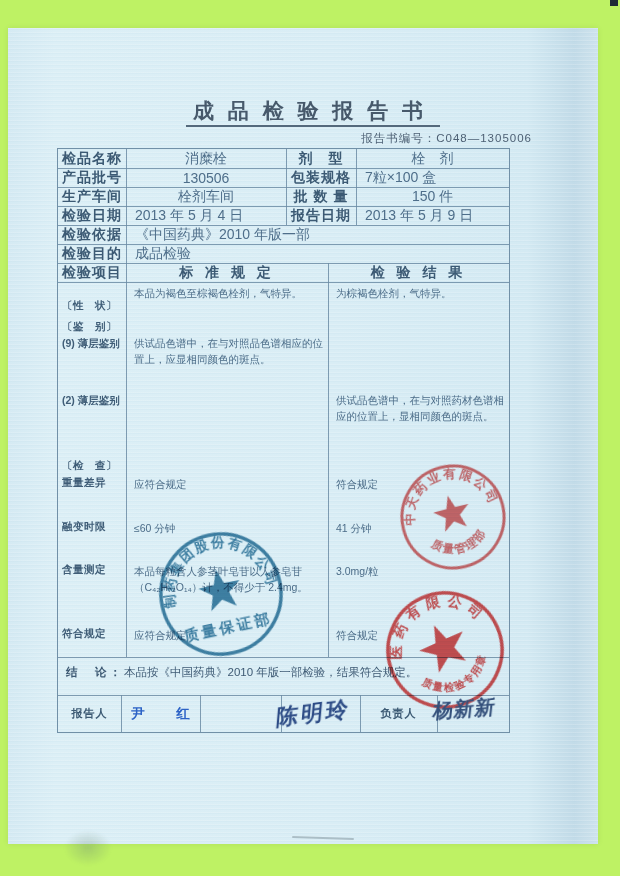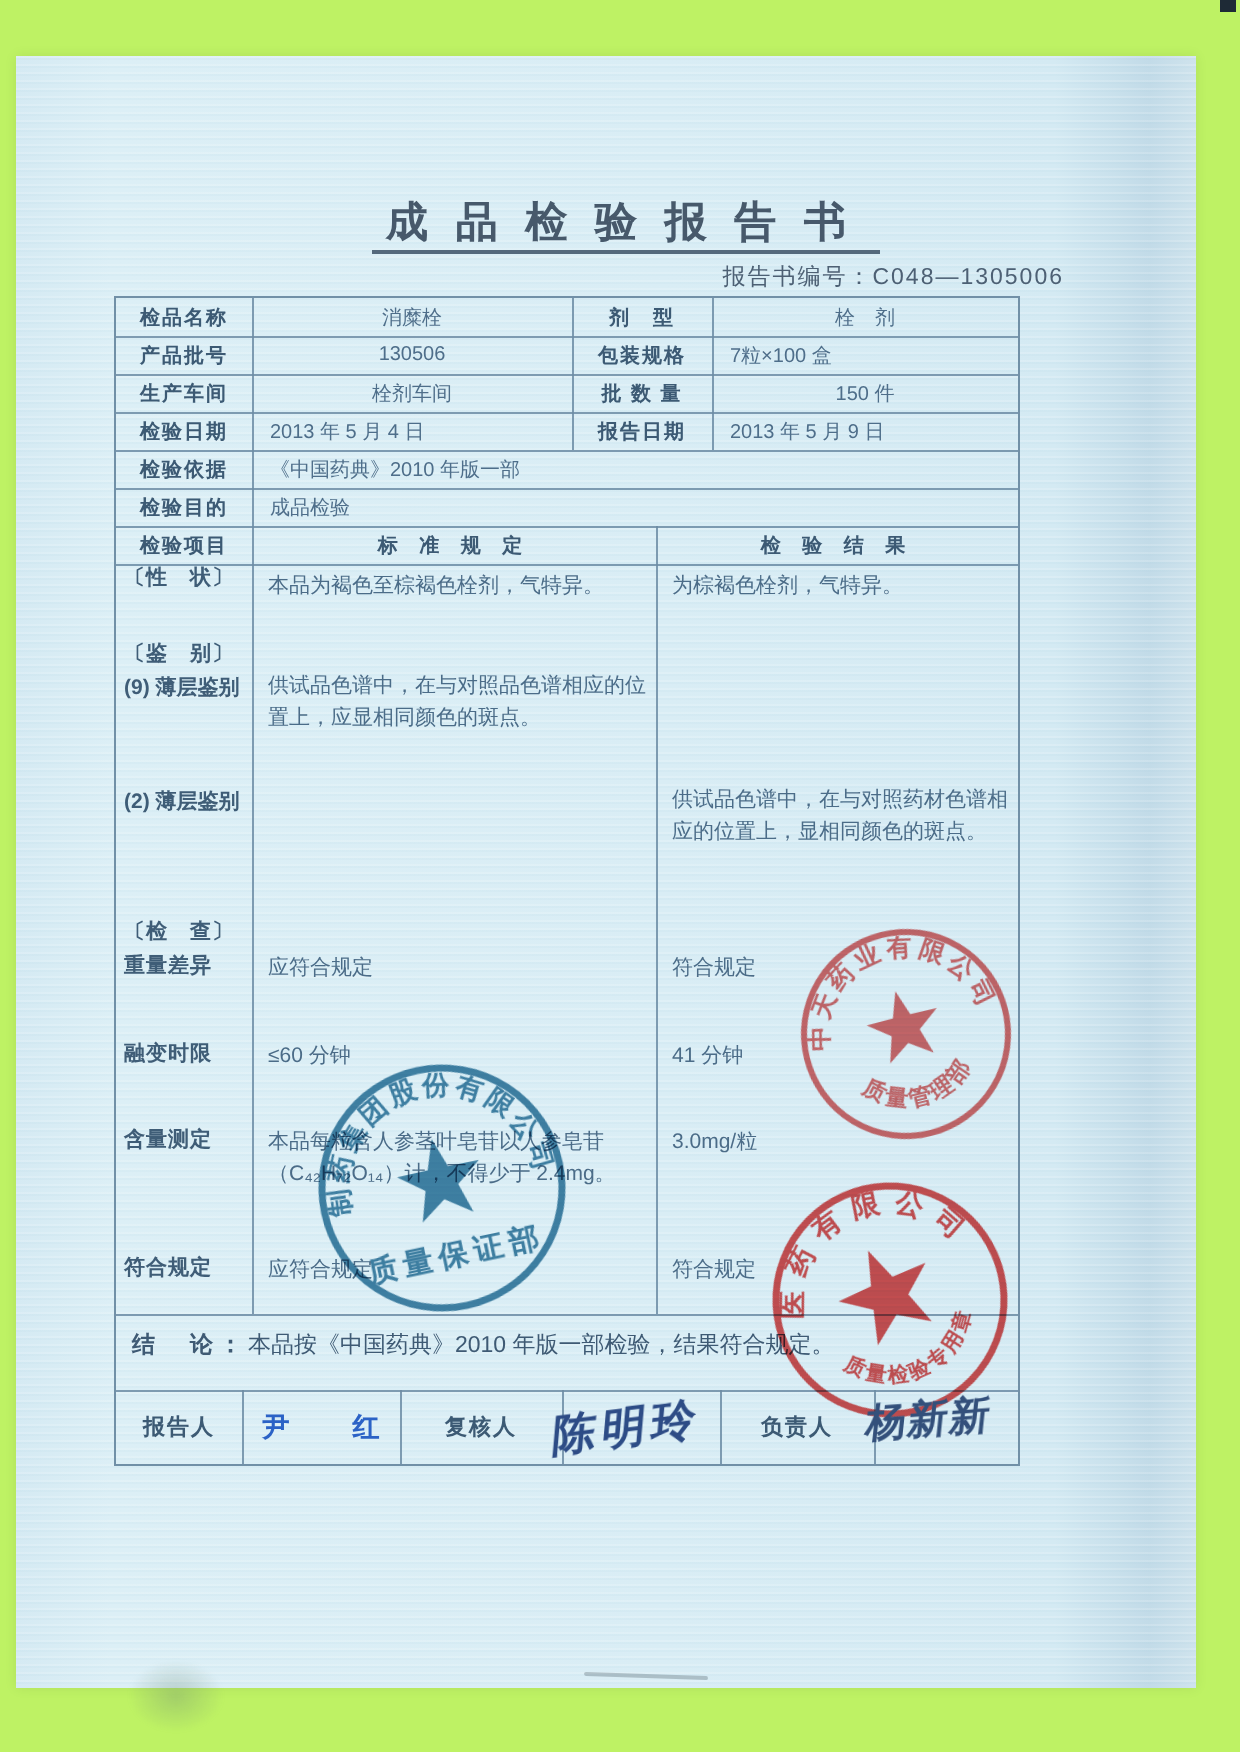--- a/index.html
+++ b/index.html
@@ -22,21 +22,21 @@
              font-size:11.5px;color:#4d6074;letter-spacing:1px;}
 
   
   .table{position:absolute;left:57px;top:148px;width:451px;height:583px;
          border:1.6px solid #7190a7;box-sizing:content-box;}
   .hl{position:absolute;left:0;width:100%;height:1px;background:rgba(108,140,165,.85);}
   .vl{position:absolute;width:1px;background:rgba(108,140,165,.85);}
 
   
   .cell{position:absolute;display:flex;align-items:center;justify-content:center;
-        font-size:10px;color:#4e6e8a;box-sizing:border-box;}
+        font-size:14px;color:#4e6e8a;box-sizing:border-box;}
   .lab{color:#3c5a74;font-weight:bold;letter-spacing:1px;}
   .ta-l{justify-content:flex-start;padding-left:9px;}
   .hdr{letter-spacing:4px;font-weight:bold;color:#3c5a74;}
 
   .items{position:absolute;left:0;top:133px;width:451px;height:375px;}
   .iname{position:absolute;left:4px;width:64px;font-size:10.5px;font-weight:bold;
          color:#3f5d77;letter-spacing:.5px;}
   .istd{position:absolute;left:76px;width:190px;font-size:10.5px;color:#4b6c88;line-height:1.55;}
   .ires{position:absolute;left:278px;width:168px;font-size:10.5px;color:#4b6c88;line-height:1.55;}
 
@@ -122,21 +122,21 @@
     <div class="cell lab" style="left:0;top:76px;width:68px;height:19px">检验依据</div>
     <div class="cell ta-l" style="left:68px;top:76px;width:383px;height:19px">《中国药典》2010 年版一部</div>
     <div class="cell lab" style="left:0;top:95px;width:68px;height:19px">检验目的</div>
     <div class="cell ta-l" style="left:68px;top:95px;width:383px;height:19px">成品检验</div>
 
     <div class="cell lab" style="left:0;top:114px;width:68px;height:19px">检验项目</div>
     <div class="cell hdr" style="left:270px;top:114px;width:181px;height:19px">检 验 结 果</div>
     <div class="cell hdr" style="left:68px;top:114px;width:202px;height:19px">标 准 规 定</div>
 
     <div class="items">
-      <div class="iname" style="top:0">〔性　状〕</div>
+      <div class="iname" style="top:17px">〔性　状〕</div>
       <div class="istd" style="top:3px">本品为褐色至棕褐色栓剂，气特异。</div>
       <div class="ires" style="top:3px">为棕褐色栓剂，气特异。</div>
 
       <div class="iname" style="top:38px">〔鉴　别〕</div>
       <div class="iname" style="top:55px;letter-spacing:0">(9) 薄层鉴别</div>
       <div class="istd" style="top:53px">供试品色谱中，在与对照品色谱相应的位置上，应显相同颜色的斑点。</div>
 
       <div class="iname" style="top:112px;letter-spacing:0">(2) 薄层鉴别</div>
       <div class="ires" style="top:110px">供试品色谱中，在与对照药材色谱相应的位置上，显相同颜色的斑点。</div>
 
@@ -155,21 +155,20 @@
 
       <div class="iname" style="top:345px">符合规定</div>
       <div class="istd" style="top:345px">应符合规定</div>
       <div class="ires" style="top:345px">符合规定</div>
     </div>
 
     <div class="concl"><b>结　论：</b><span>本品按《中国药典》2010 年版一部检验，结果符合规定。</span></div>
 
     <div class="sigcell" style="left:0;width:63px">报告人</div>
     <div class="name-stamp" style="left:63px;width:79px">尹　红</div>
-    <div class="sigcell" style="left:142px;width:81px">复核人</div>
     <div class="sigcell" style="left:302px;width:77px">负责人</div>
   </div>
 
   <div class="handwriting sig-reviewer">陈明玲</div>
   <div class="handwriting sig-head">杨新新</div>
 
   <svg id="stamp-qm" class="stamp" viewBox="0 0 138 138">
     <defs>
       <path id="qm-top" d="M37.1,91.4 A39,39 0 1 1 100.9,91.4" fill="none"></path>
       <path id="qm-bot" d="M33,69 A36,36 0 0 0 105,69" fill="none"></path>

